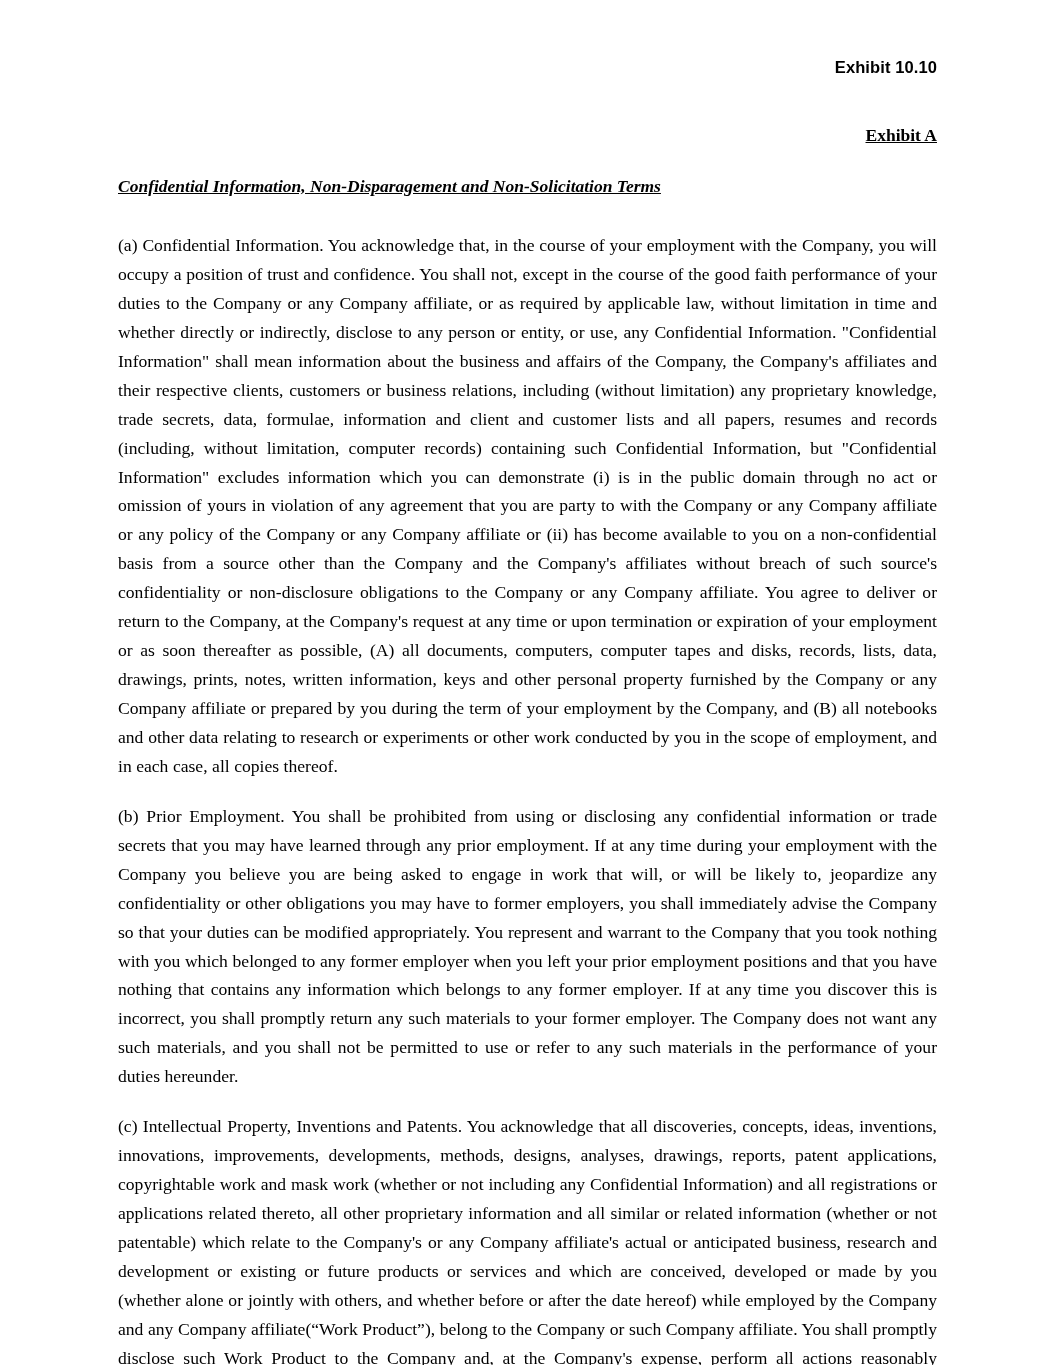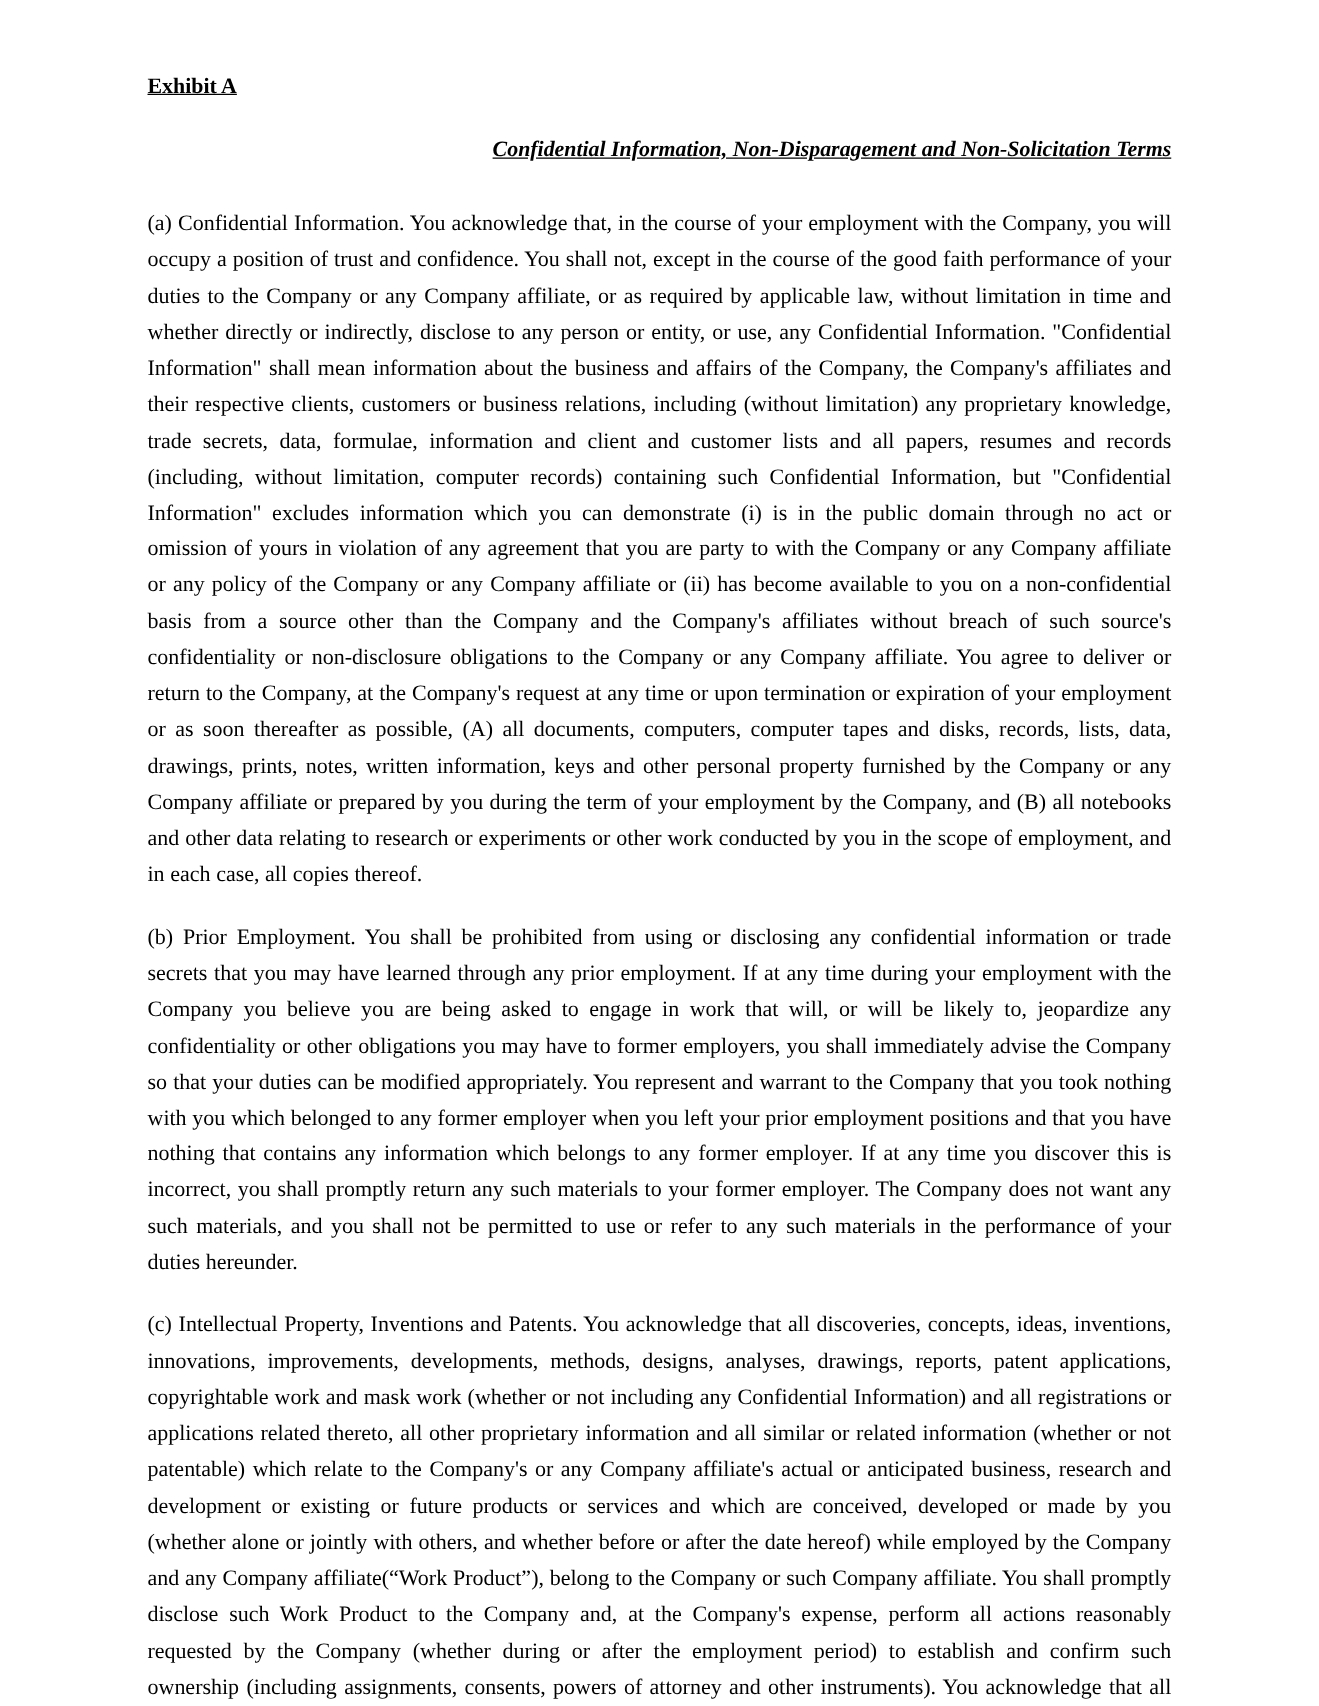--- a/index.html
+++ b/index.html
@@ -22,30 +22,30 @@
   }
   .exhibit-tag {
     text-align: right;
     font-weight: bold;
     font-size: 16.5px;
     font-family: "Liberation Sans", sans-serif;
     letter-spacing: 0.1px;
     margin: 0 0 48px 0;
   }
   .doc-title {
-    text-align: left;
+    text-align: right;
     font-weight: bold;
     font-size: 17.5px;
     margin: 0 0 30px 0;
   }
   .doc-title span {
     text-decoration: underline;
   }
   .doc-subtitle {
-    text-align: right;
+    text-align: left;
     font-weight: bold;
     font-style: italic;
     font-size: 17.5px;
     margin: 0 0 34px 0;
   }
   .doc-subtitle span {
     text-decoration: underline;
   }
   p.body-par {
     font-size: 17.6px;
@@ -56,20 +56,21 @@
     word-spacing: 0.1px;
   }
   .u {
   }
 </style>
 </head>
 <body>
 
 <div class="page">
 
+  <div class="exhibit-tag">Exhibit 10.10</div>
 
   <div class="doc-title"><span>Exhibit A</span></div>
 
   <div class="doc-subtitle"><span>Confidential Information, Non-Disparagement and Non-Solicitation Terms</span></div>
 
   <p class="body-par"><span>(a)</span> <span class="u">Confidential Information</span><span>. You acknowledge that, in the course of your employment with the Company, you will occupy a position of trust and confidence. You shall not, except in the course of the good faith performance of your duties to the Company or any Company affiliate, or as required by applicable law, without limitation in time and whether directly or indirectly, disclose to any person or entity, or use, any Confidential Information. "Confidential Information" shall mean information about the business and affairs of the Company, the Company's affiliates and their respective clients, customers or business relations, including (without limitation) any proprietary knowledge, trade secrets, data, formulae, information and client and customer lists and all papers, resumes and records (including, without limitation, computer records) containing such Confidential Information, but "Confidential Information" excludes information which you can demonstrate (i) is in the public domain through no act or omission of yours in violation of any agreement that you are party to with the Company or any Company affiliate or any policy of the Company or any Company affiliate or (ii) has become available to you on a non-confidential basis from a source other than the Company and the Company's affiliates without breach of such source's confidentiality or non-disclosure obligations to the Company or any Company affiliate. You agree to deliver or return to the Company, at the Company's request at any time or upon termination or expiration of your employment or as soon thereafter as possible, (A) all documents, computers, computer tapes and disks, records, lists, data, drawings, prints, notes, written information, keys and other personal property furnished by the Company or any Company affiliate or prepared by you during the term of your employment by the Company, and (B) all notebooks and other data relating to research or experiments or other work conducted by you in the scope of employment, and in each case, all copies thereof.</span></p>
 
   <p class="body-par"><span>(b)</span> <span class="u">Prior Employment</span><span>. You shall be prohibited from using or disclosing any confidential information or trade secrets that you may have learned through any prior employment. If at any time during your employment with the Company you believe you are being asked to engage in work that will, or will be likely to, jeopardize any confidentiality or other obligations you may have to former employers, you shall immediately advise the Company so that your duties can be modified appropriately. You represent and warrant to the Company that you took nothing with you which belonged to any former employer when you left your prior employment positions and that you have nothing that contains any information which belongs to any former employer. If at any time you discover this is incorrect, you shall promptly return any such materials to your former employer. The Company does not want any such materials, and you shall not be permitted to use or refer to any such materials in the performance of your duties hereunder.</span></p>
 
   <p class="body-par"><span>(c)</span> <span class="u">Intellectual Property, Inventions and Patents</span><span>. You acknowledge that all discoveries, concepts, ideas, inventions, innovations, improvements, developments, methods, designs, analyses, drawings, reports, patent applications, copyrightable work and mask work (whether or not including any Confidential Information) and all registrations or applications related thereto, all other proprietary information and all similar or related information (whether or not patentable) which relate to the Company's or any Company affiliate's actual or anticipated business, research and development or existing or future products or services and which are conceived, developed or made by you (whether alone or jointly with others, and whether before or after the date hereof) while employed by the Company and any Company affiliate(“</span><span class="u">Work Product</span><span>”), belong to the Company or such Company affiliate. You shall promptly disclose such Work Product to the Company and, at the Company's expense, perform all actions reasonably requested by the Company (whether during or after the employment period) to establish and confirm such ownership (including assignments, consents, powers of attorney and other instruments). You acknowledge that all Work Product shall be deemed to constitute "works made for hire" under the U.S. Copyright Act of I 976, as amended. The foregoing provisions of this subsection (c) shall not apply to any invention that you developed entirely on your own time without using the Company's and any Company affiliate's</span></p>

